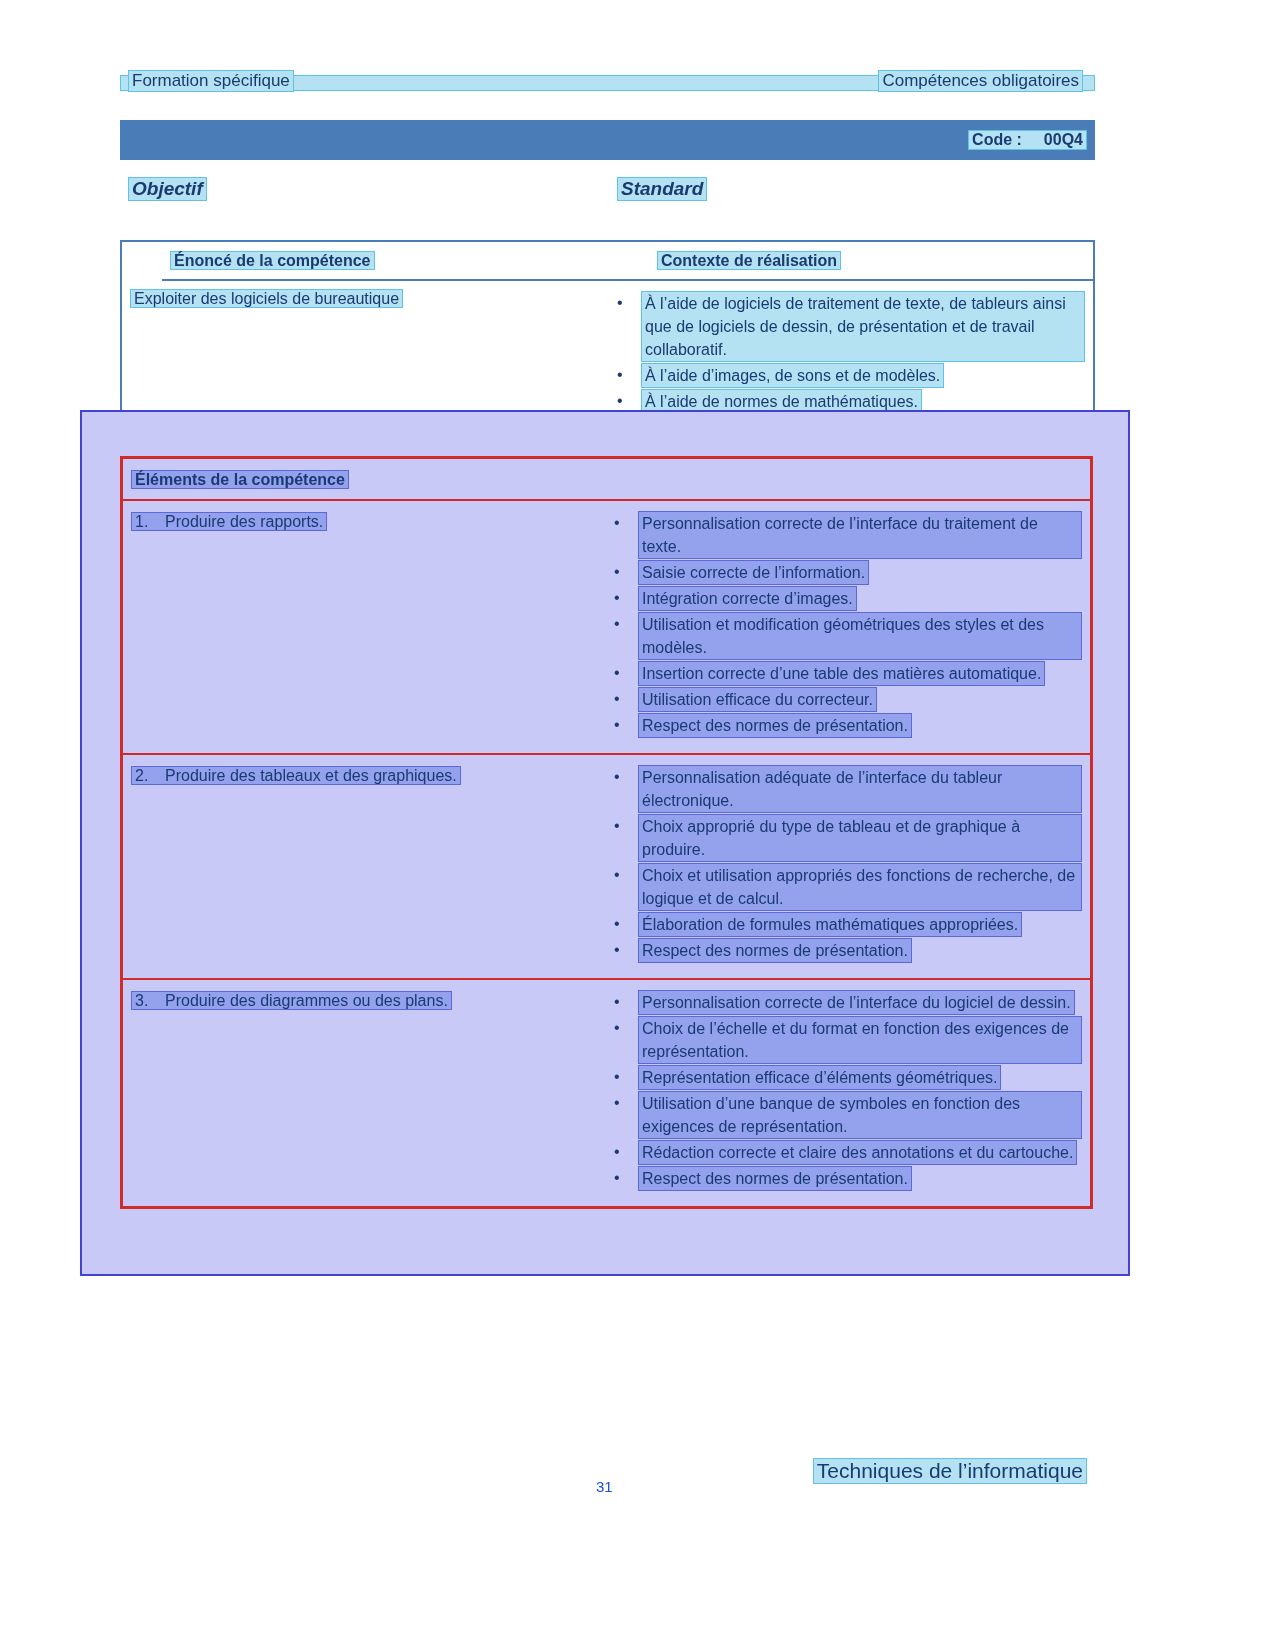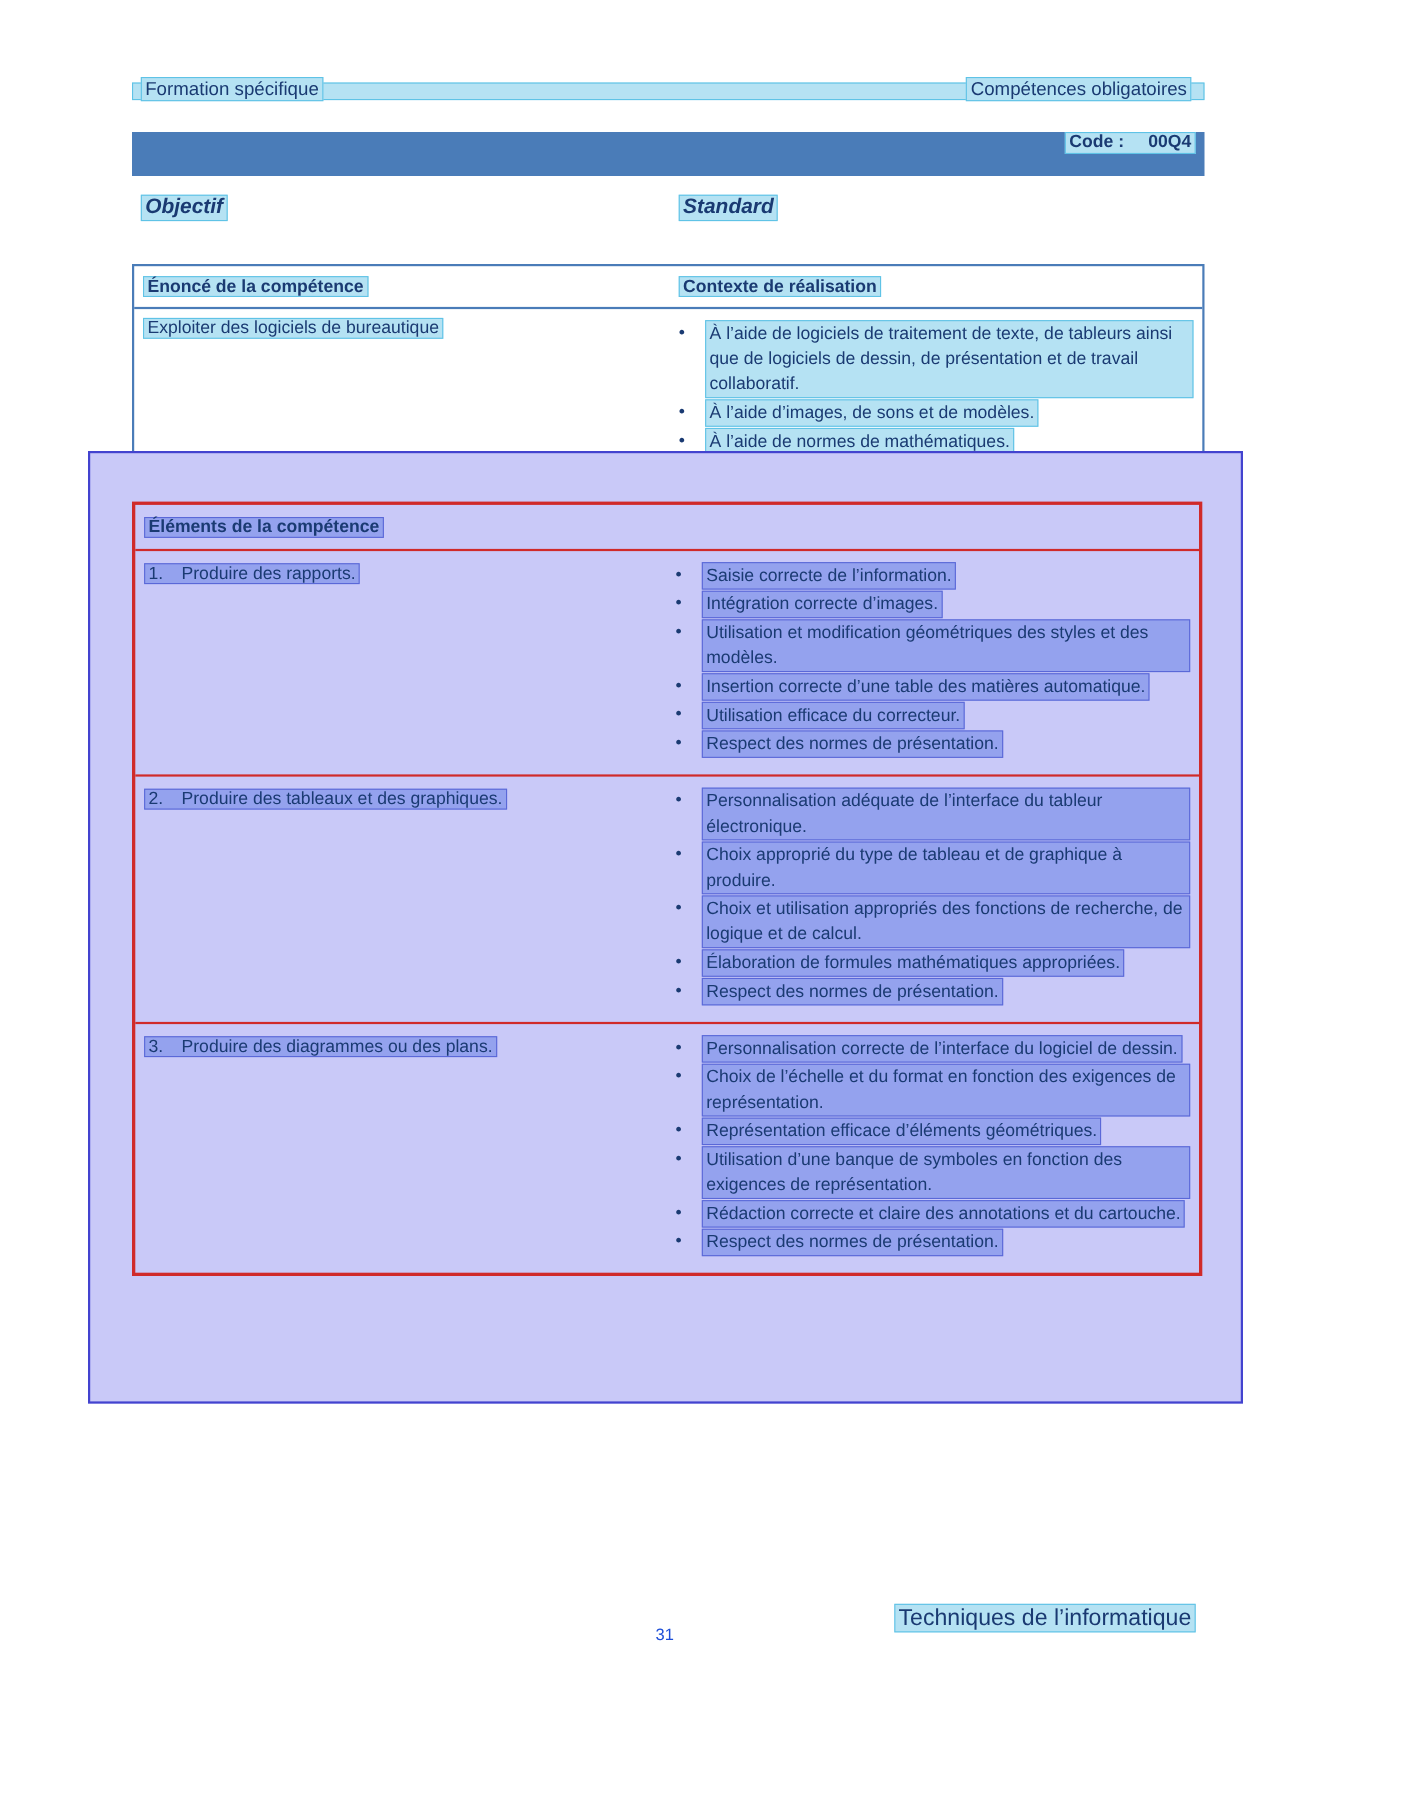--- a/index.html
+++ b/index.html
@@ -49,21 +49,21 @@
   .header .h-left  { position: absolute; left: 8px;  top: 0; font-size: 17px; z-index: 1; }
   .header .h-right { position: absolute; right: 12px; top: 0; font-size: 17px; z-index: 1; }
 
   
   .banner {
     position: absolute;
     left: 120px; top: 120px;
     width: 975px; height: 40px;
     background: var(--banner, #4a7cb8);
     display: flex;
-    align-items: flex-start;
+    align-items: center;
     justify-content: flex-end;
     padding-right: 8px;
   }
   .banner .code { font-size: 16px; font-weight: bold; }
   .banner .code .gap { display: inline-block; width: 22px; }
 
   
   .headings {
     position: absolute;
     left: 120px; top: 177px;
@@ -76,20 +76,21 @@
   .t1 {
     position: absolute;
     left: 120px; top: 240px;
     width: 975px;
     border: 2px solid var(--t1Border, #4a7cb8);
   }
   .t1-head {
     display: flex;
     padding: 10px 8px 9px 8px;
     border-bottom: 2px solid var(--t1Border, #4a7cb8);
+    margin-left: 40px;
   }
   .t1-body { display: flex; padding: 9px 8px 20px 8px; }
   .t1 .c1 { flex: 0 0 487px; padding-right: 14px; }
   .t1 .c2 { flex: 1 1 auto; }
 
   
   .li {
     display: flex;
     align-items: flex-start;
     margin: 1px 0;
@@ -195,20 +196,23 @@
       <div class="t2-head">
         <div class="c1"><span class="hl2 b">Éléments de la compétence</span></div>
       </div>
 
       <div class="t2-row">
         <div class="c1">
           <span class="hl2"><span class="num">1.</span><span>Produire des rapports.</span></span>
         </div>
         <div class="c2">
           <div class="li">
+              <span class="hl2">Personnalisation correcte de l’interface du traitement de texte.</span>
+            </div>
+          <div class="li">
               <span class="hl2">Saisie correcte de l’information.</span>
             </div>
           <div class="li">
               <span class="hl2">Intégration correcte d’images.</span>
             </div>
           <div class="li">
               <span class="hl2">Utilisation et modification géométriques des styles et des modèles.</span>
             </div>
           <div class="li">
               <span class="hl2">Insertion correcte d’une table des matières automatique.</span>

